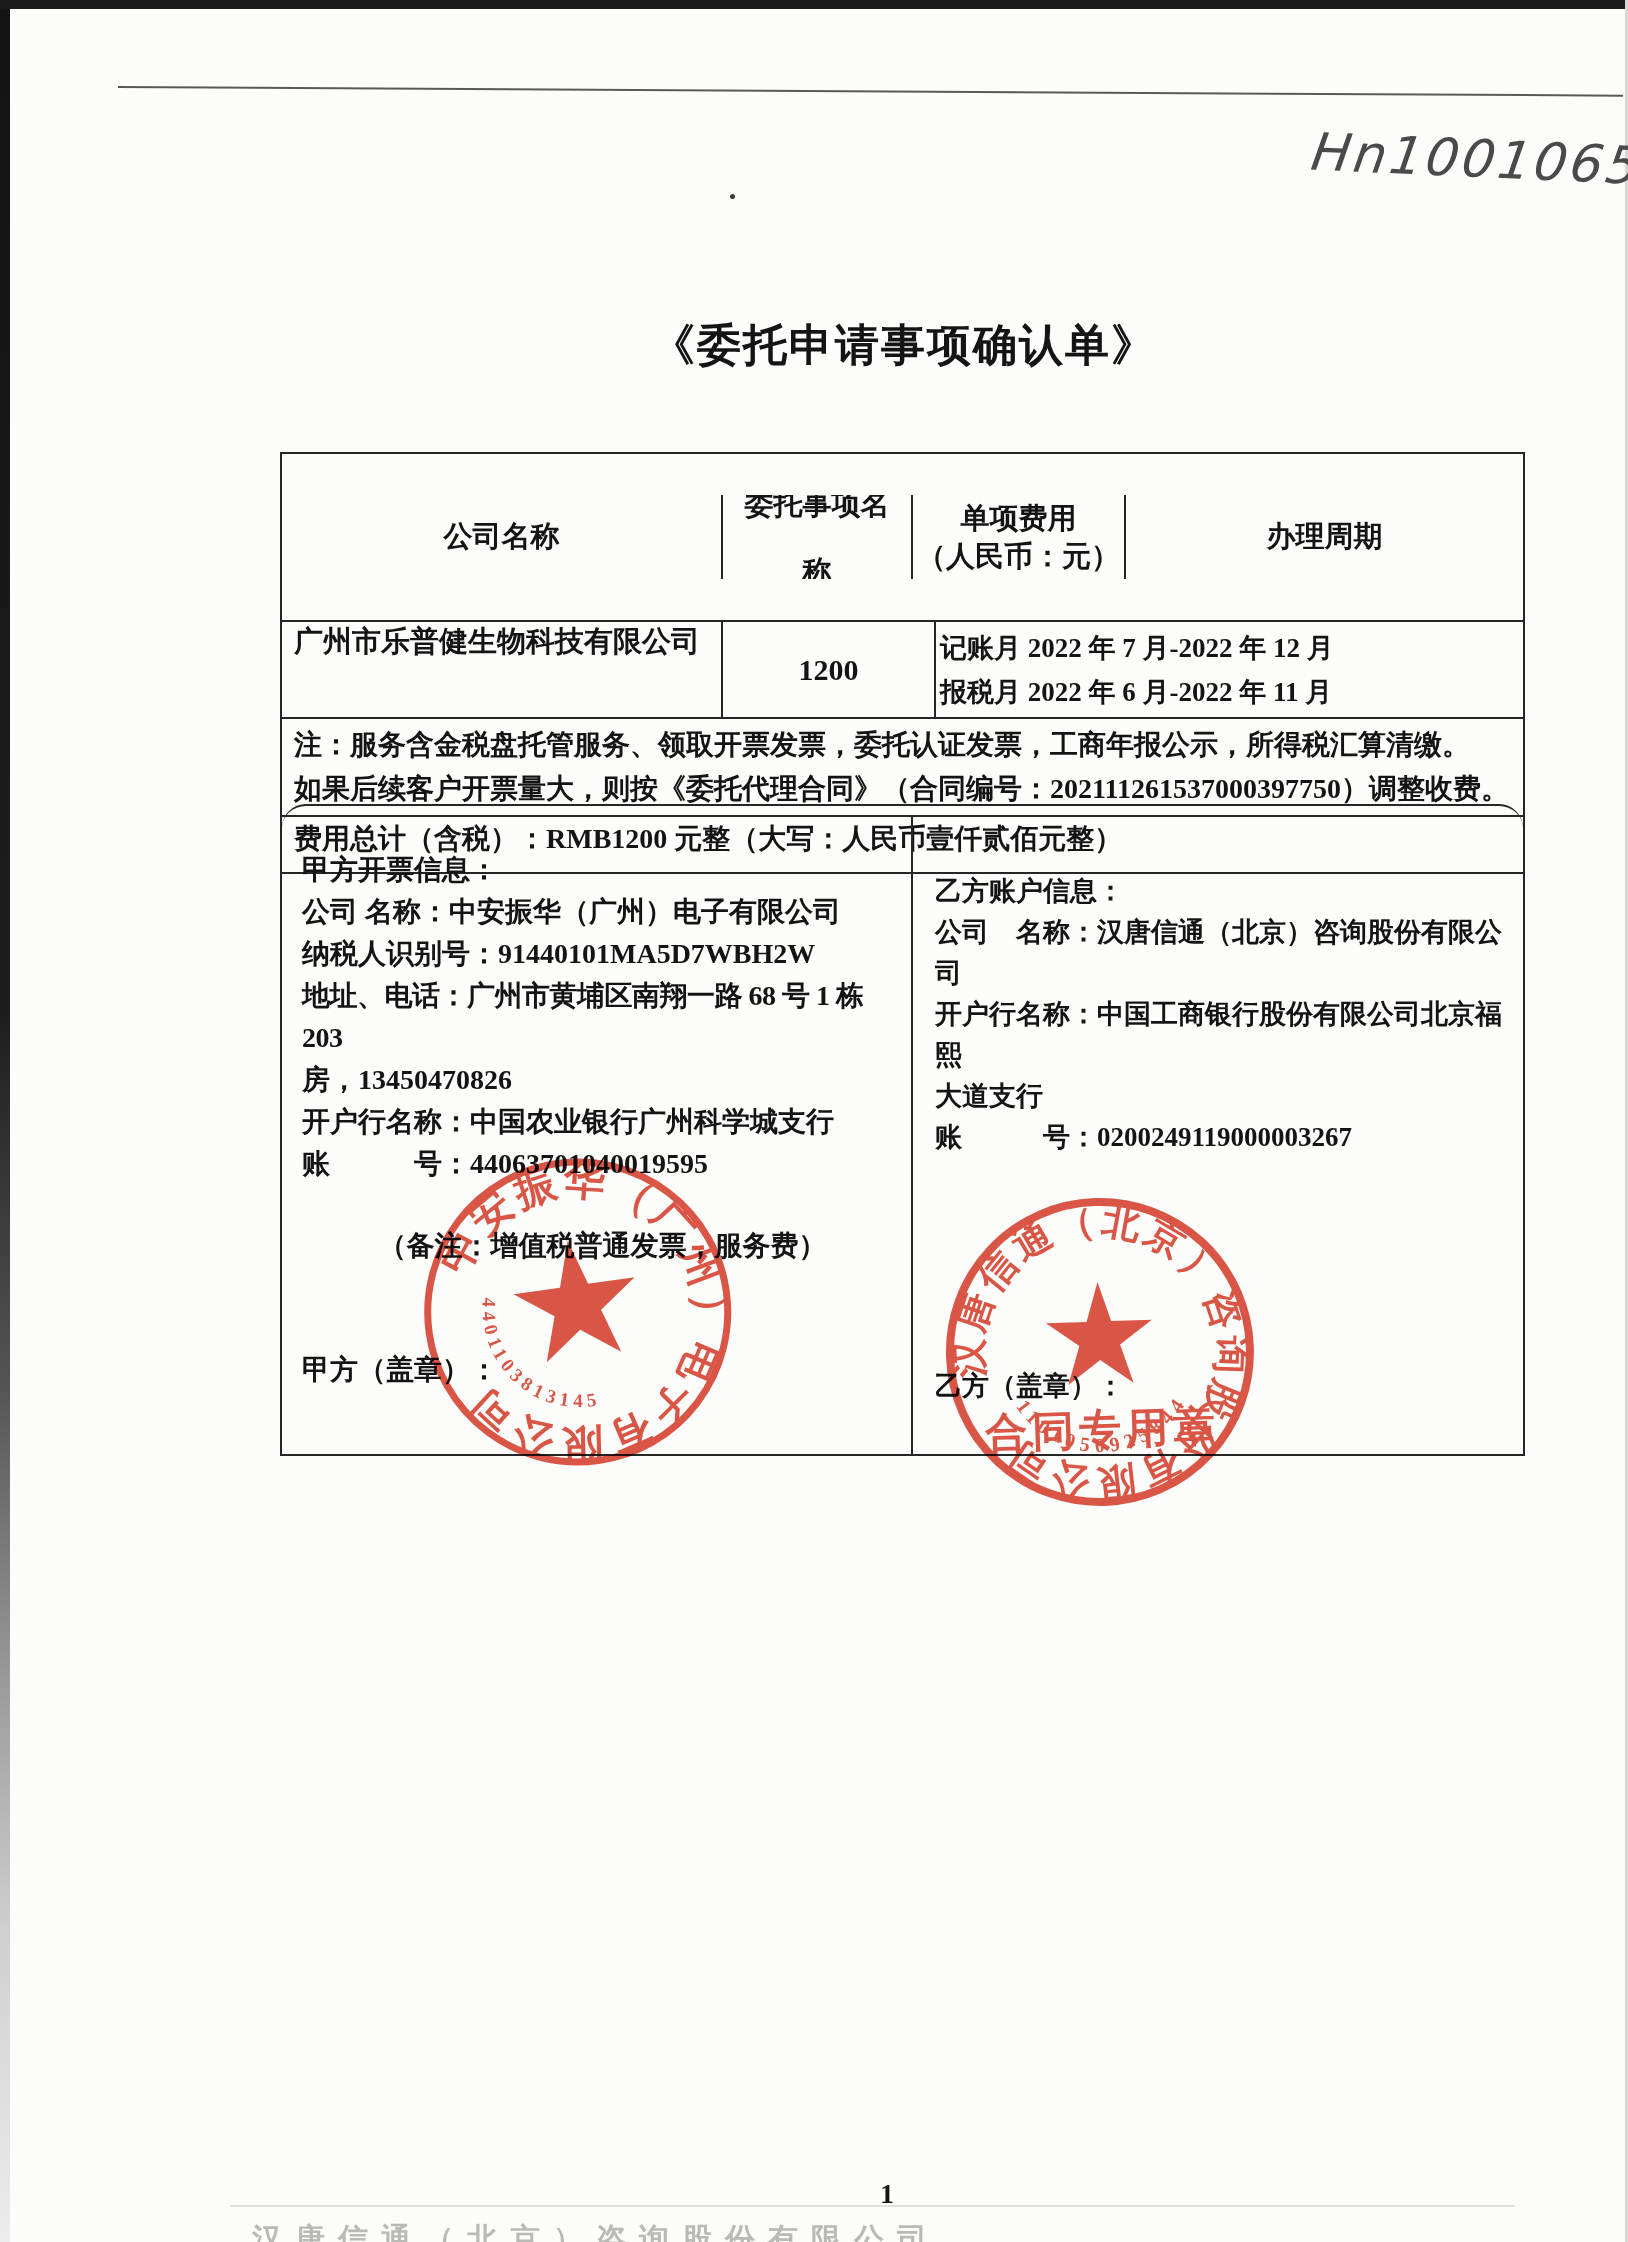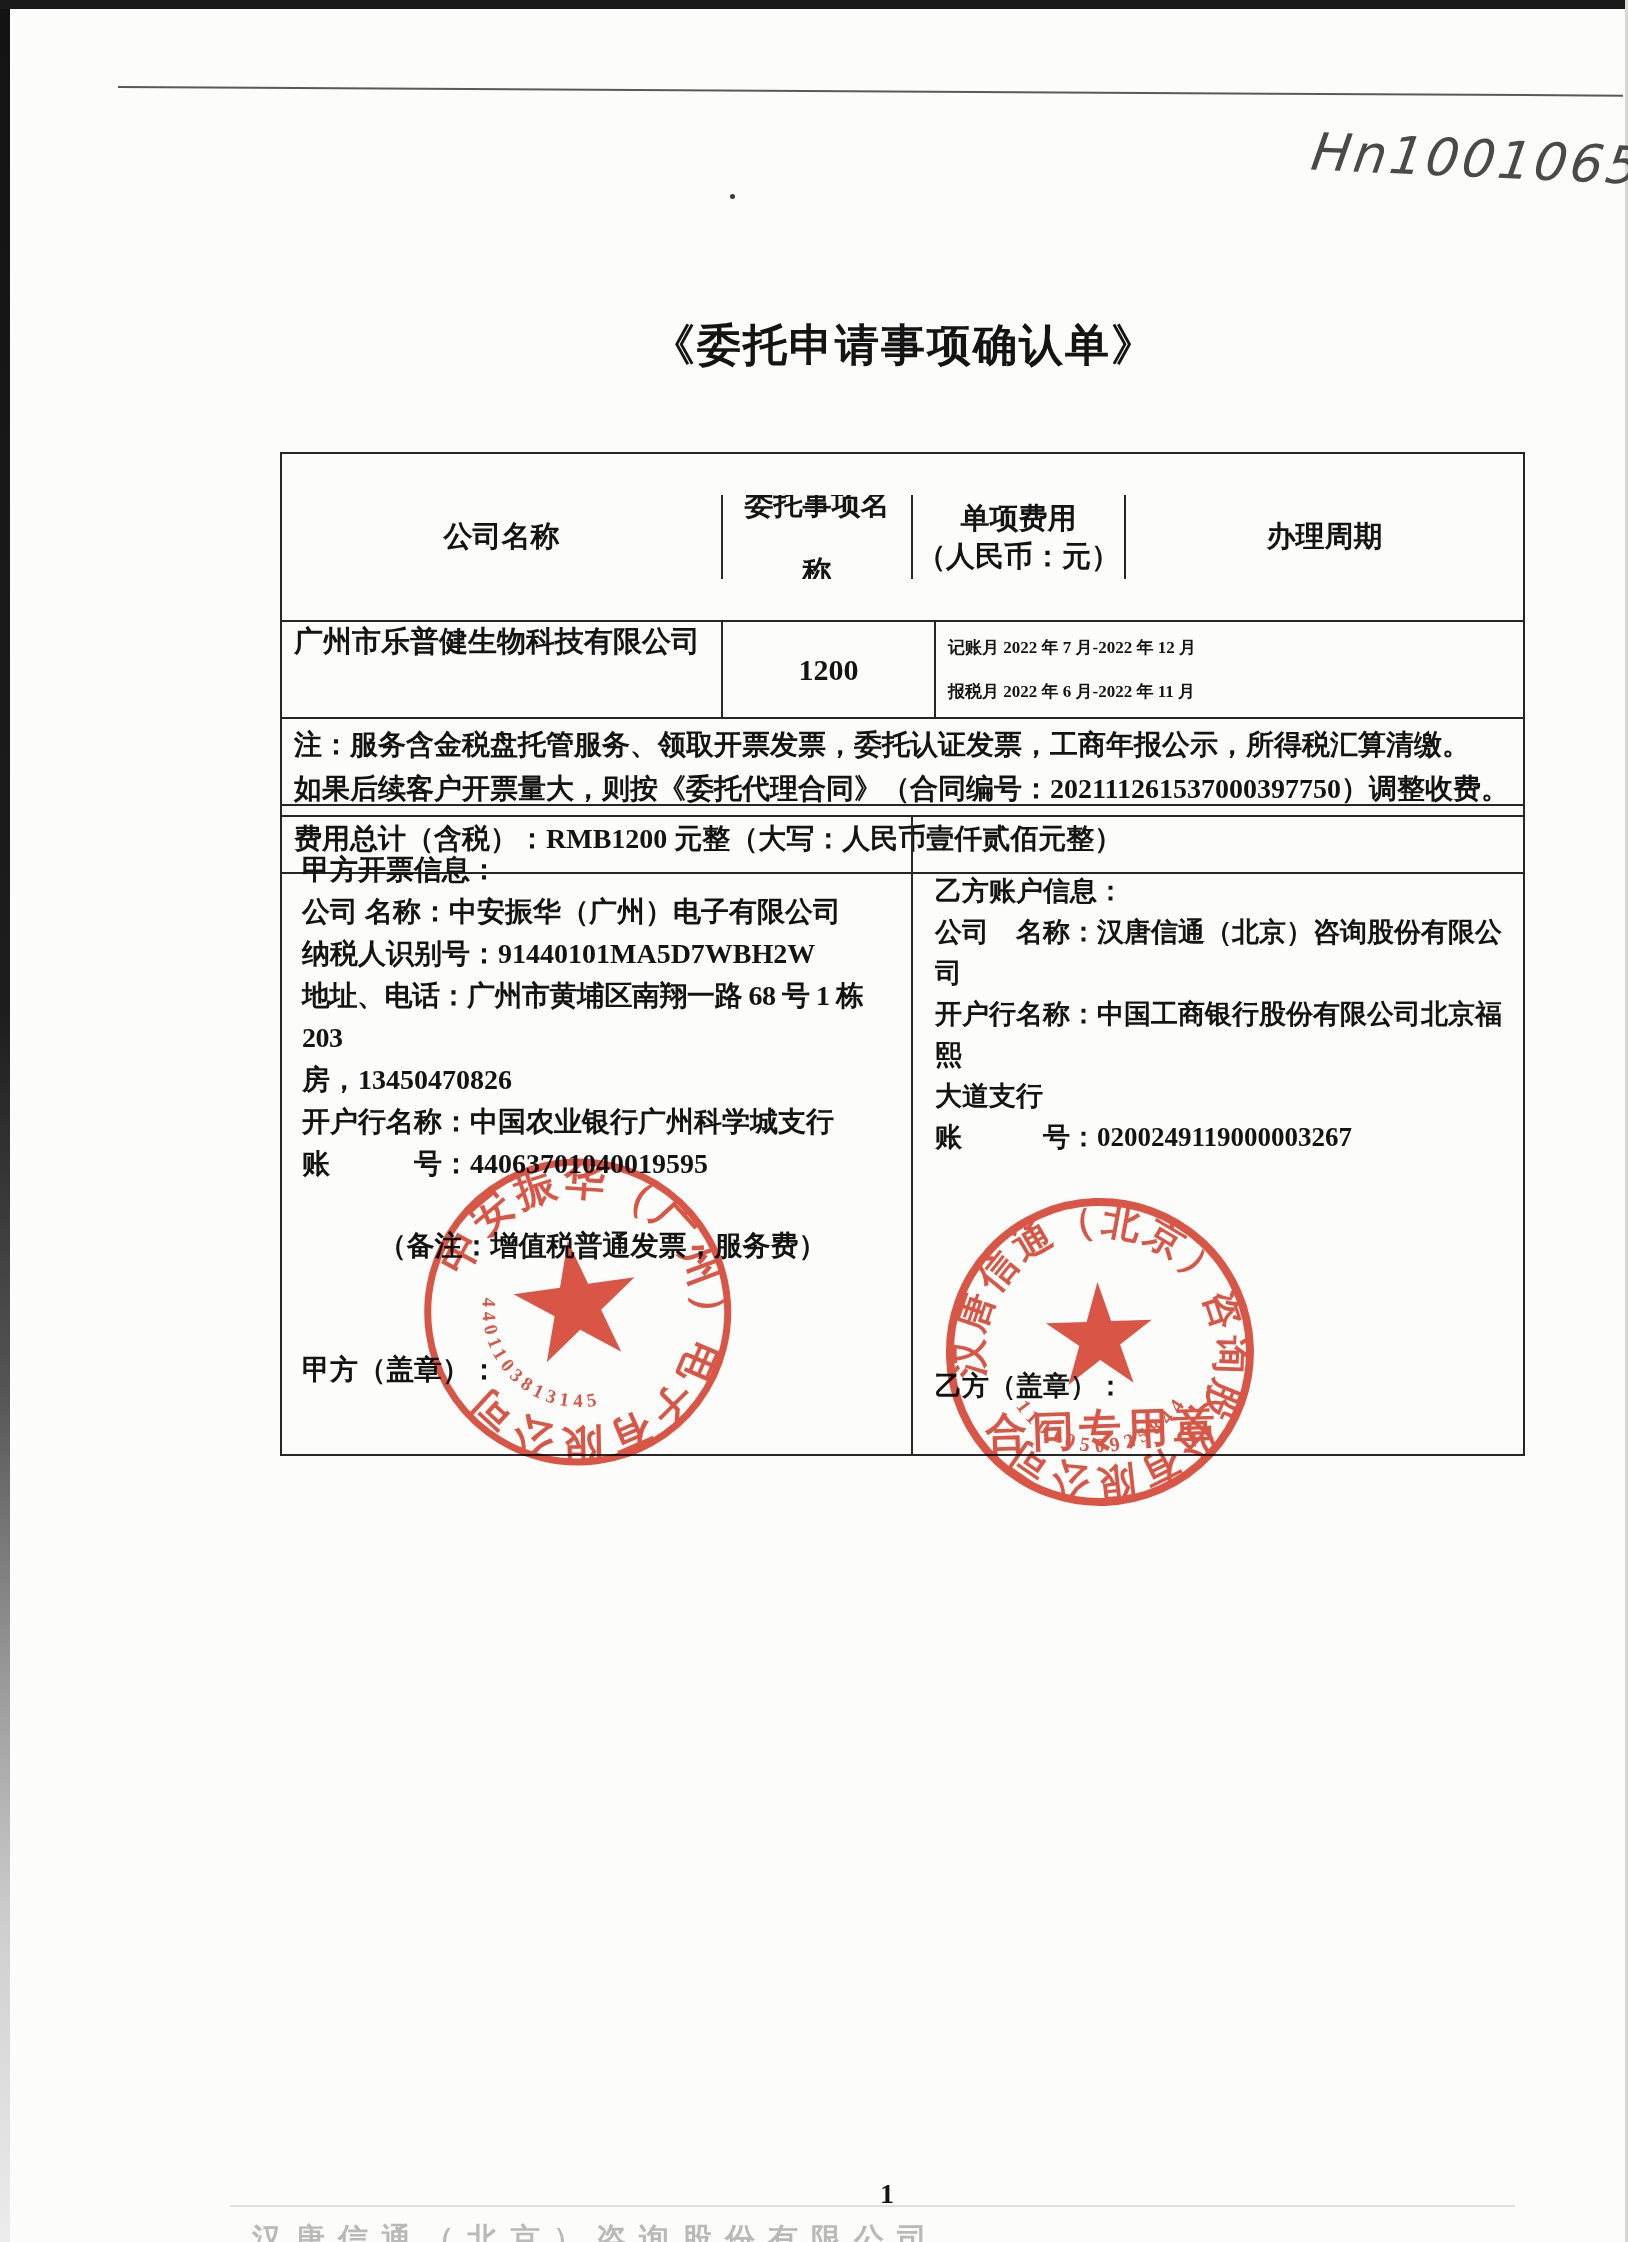--- a/index.html
+++ b/index.html
@@ -26,23 +26,23 @@
   .b-right{border-right:2px solid #262626;}
   .b-top{border-top:2px solid #262626;}
   .c1{width:441px;} .c2{width:190px;gap:29px;} .c3{width:213px;} .c4{flex:1;}
   .center{align-items:center;text-align:center;}
   .hdr{height:84px;font-weight:700;font-size:29px;}
   .hdr .two-line{line-height:38px;}
   .drow{height:97px;font-weight:700;}
   .cell-company{font-size:29px;padding-left:12px;justify-content:flex-start;}
   .cell-service{font-size:28px;line-height:42px;}
   .cell-fee{font-size:30px;}
-  .cell-period{font-size:17px;line-height:44px;padding-left:12px;}
+  .cell-period{font-size:27px;line-height:44px;padding-left:4px;}
   .note-row{height:87px;font-weight:700;font-size:28px;line-height:44px;padding:4px 0 0 12px;box-sizing:border-box;}
-  .total-row{height:68px;font-weight:700;font-size:28px;display:flex;align-items:center;padding-left:12px;box-sizing:border-box;}
+  .total-row{height:68px;font-weight:700;font-size:28px;display:flex;align-items:center;padding-left:12px;box-sizing:border-box;border-radius:24px;}
   
   .bottom-table{position:absolute;left:280px;top:815px;width:1245px;height:641px;
     border:2px solid #262626;box-sizing:border-box;display:flex;}
   .cell-a{width:631px;border-right:2px solid #262626;box-sizing:border-box;
     padding:32px 8px 0 20px;font-weight:700;font-size:28px;line-height:42px;overflow:hidden;}
   .cell-b{flex:1;box-sizing:border-box;padding:54px 4px 0 22px;
     font-weight:700;font-size:27px;line-height:41px;overflow:hidden;}
   .cell-a .remark{margin-top:40px;text-align:center;}
   .cell-a .seal{margin-top:82px;}
   .cell-b .seal{margin-top:208px;}

